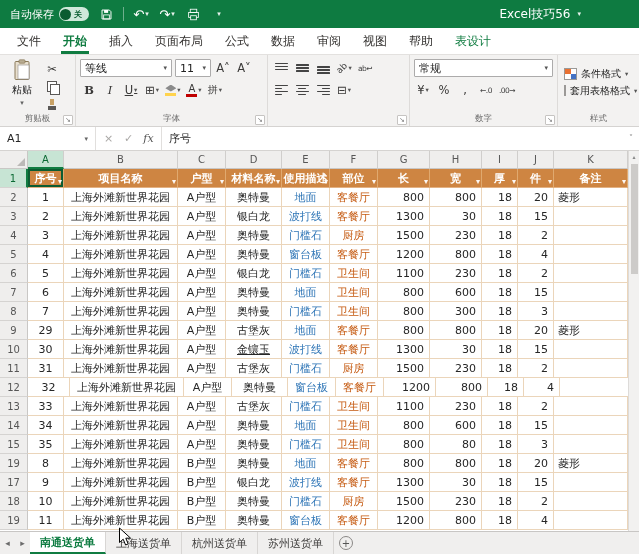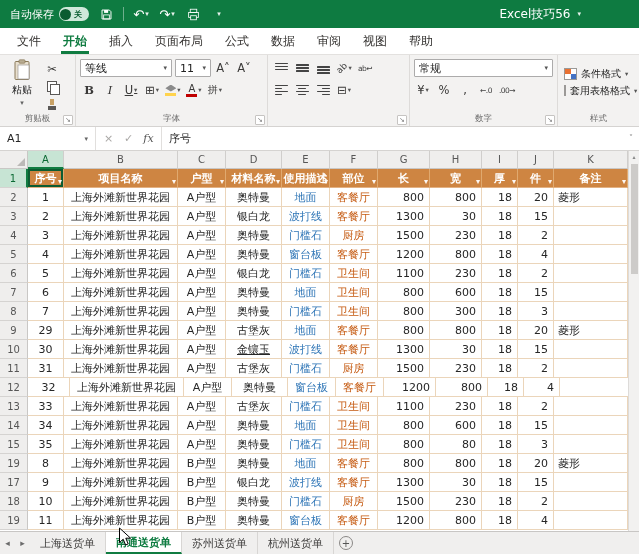--- a/index.html
+++ b/index.html
@@ -159,20 +159,21 @@
   <div style="display:flex">
       <div class="menu-tab">文件</div>
       <div class="menu-tab active">开始</div>
       <div class="menu-tab">插入</div>
       <div class="menu-tab">页面布局</div>
       <div class="menu-tab">公式</div>
       <div class="menu-tab">数据</div>
       <div class="menu-tab">审阅</div>
       <div class="menu-tab">视图</div>
       <div class="menu-tab">帮助</div>
+      <div class="menu-tab ctx">表设计</div>
     </div>
 </div>
 
 <div class="ribbon">
 
   <div class="rgroup" style="width:76px">
     <div class="paste-wrap">
       <div class="paste-btn">
         <svg width="18" height="22" viewBox="0 0 18 22">
           <rect x="2" y="2.5" width="14" height="18" rx="1" fill="#E8DFCE" stroke="#8A7A5A"></rect>
@@ -706,24 +707,24 @@
   <div class="vscroll">
     <span class="varr">▴</span>
     <span class="vthumb"></span>
   </div>
 </div>
 
 <div class="sheetbar">
   <span class="snav">◂</span>
   <span class="snav">▸</span>
   <div style="display:flex">
+      <div class="stab active">南通送货单</div>
       <div class="stab">上海送货单</div>
-      <div class="stab active">南通送货单</div>
+      <div class="stab">杭州送货单</div>
       <div class="stab">苏州送货单</div>
-      <div class="stab">杭州送货单</div>
     </div>
   <div class="sadd">
       <b>+</b>
     </div>
 </div>
 
 <svg class="cursor" width="14" height="20" viewBox="0 0 14 20">
   <path d="M1.5 1 L1.5 15.5 L5.2 12.2 L7.6 18 L10.2 16.9 L7.8 11.2 L12.6 11.2 Z" fill="#fff" stroke="#000" stroke-width="1"></path>
 </svg>
 

